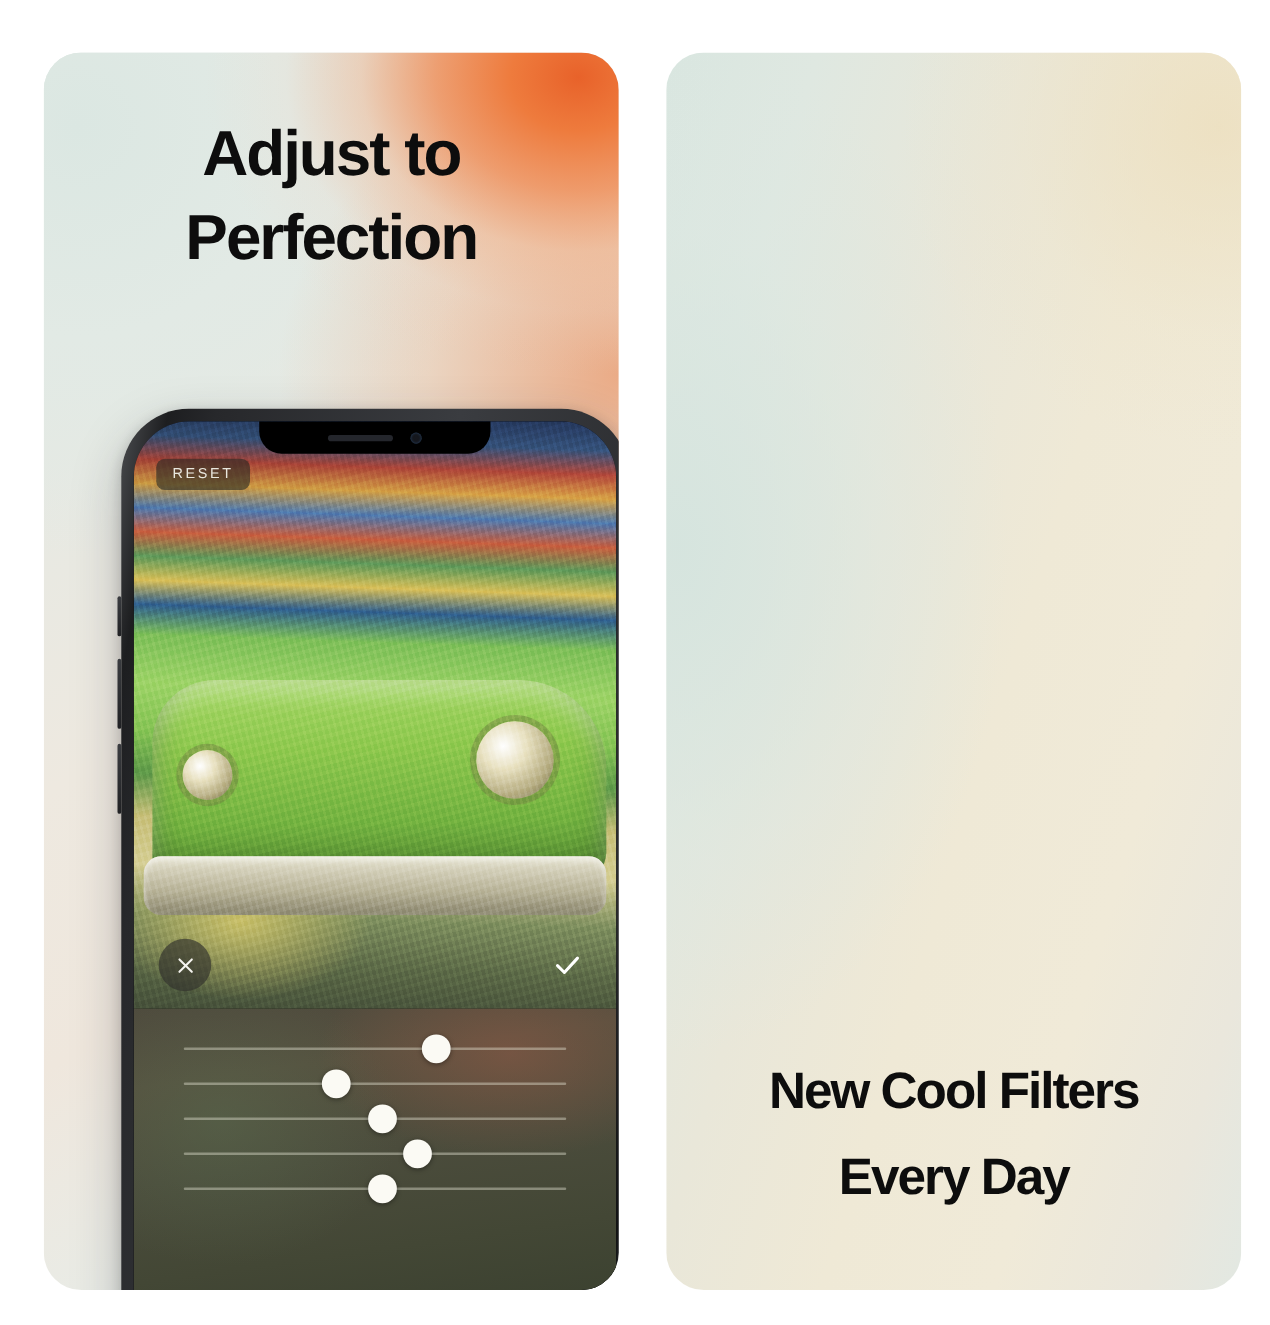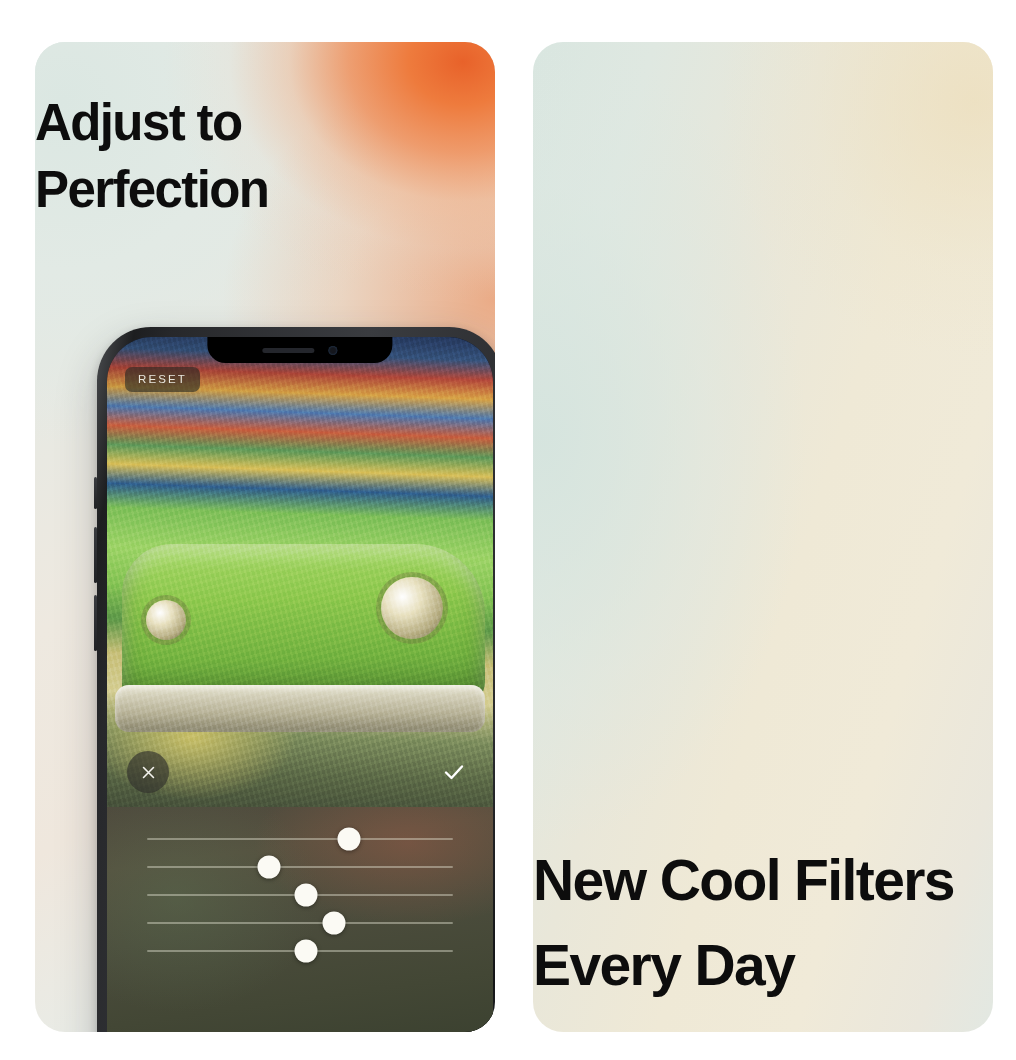--- a/index.html
+++ b/index.html
@@ -38,29 +38,29 @@
     background:
       radial-gradient(ellipse 300px 300px at 96% 6%, rgba(236,222,188,0.75) 0%, rgba(238,228,200,0.25) 55%, rgba(240,235,215,0) 85%),
       radial-gradient(ellipse 300px 460px at 2% 40%, rgba(213,228,222,0.95) 0%, rgba(220,232,226,0.45) 55%, rgba(226,234,229,0) 88%),
       linear-gradient(107deg, #d9e6e0 0%, #dfe8e1 16%, #e9e7d9 38%, #efe9d6 56%, #f0ead8 74%, #eae7dc 90%, #e2e8e2 100%);
   }
 
   
   .headline {
     position: absolute;
     left: 0; width: 100%;
-    text-align: left;
+    text-align: center;
     color: #0d0d0d;
     font-weight: bold;
     letter-spacing: -1.6px;
     line-height: 1.0;
   }
   .headline-top { top: 55px; font-size: 51px; }
   .headline-top .l2 { display: block; margin-top: 16px; }
-  .headline-bottom { top: 810px; font-size: 57px; }
+  .headline-bottom { top: 810px; font-size: 41px; }
   .headline-bottom .l2 { display: block; margin-top: 28px; }
 
   
   .phone {
     position: absolute;
     border-radius: 54px;
     background: linear-gradient(97deg, #ララ);
     background: linear-gradient(100deg, #4c4e51 0%, #1d1e20 7%, #27282b 14%, #3a3c40 50%, #2a2b2e 86%, #131416 94%, #55575b 100%);
     padding: 10px;
     box-shadow: 0 16px 40px rgba(40,40,50,0.26), 0 3px 10px rgba(0,0,0,0.18);

